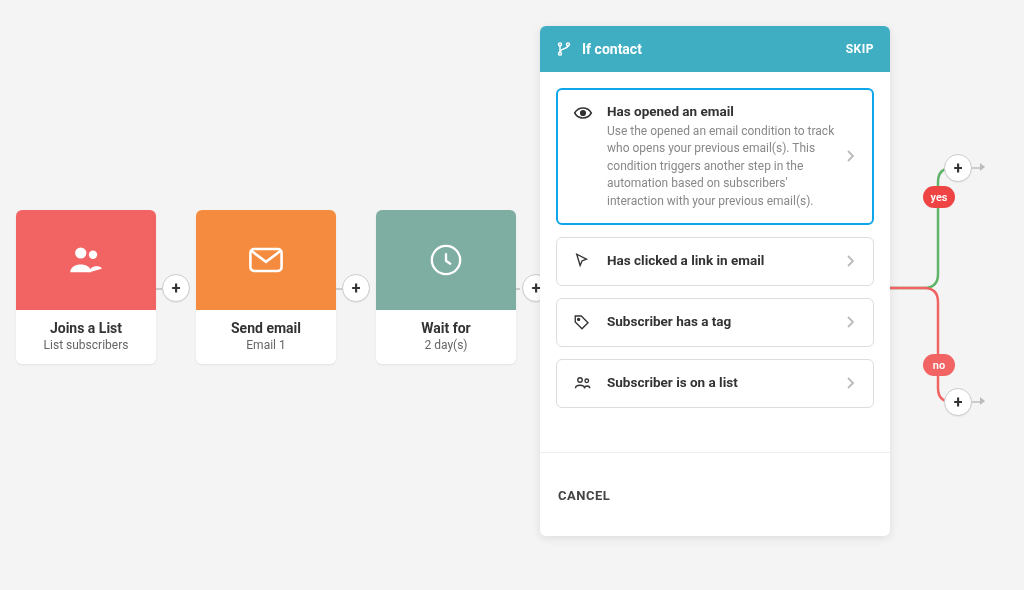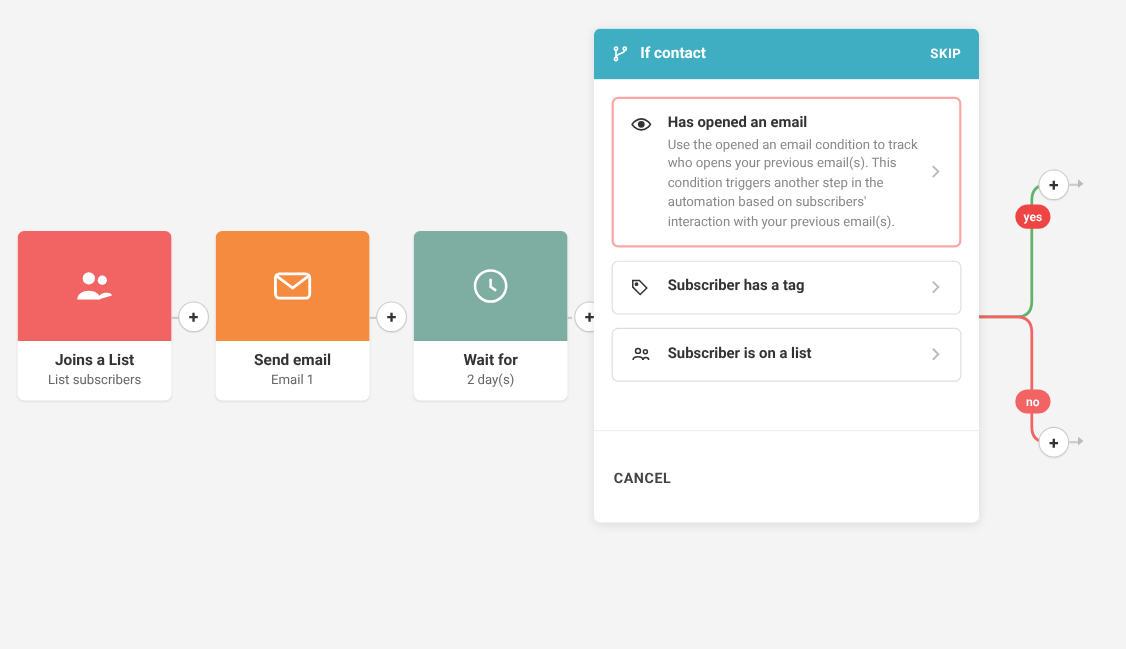--- a/index.html
+++ b/index.html
@@ -133,21 +133,21 @@
     border-radius: 6px;
     margin-bottom: 12px;
     padding: 14px 16px;
     display: grid;
     grid-template-columns: 22px 1fr 10px;
     gap: 12px;
     align-items: flex-start;
     cursor: pointer;
   }
   .opt.selected {
-    border: 2px solid #fca5a5;
+    border: 2px solid #0ea5e9;
     padding: 13px 15px;
   }
   .opt .opt-title {
     font-weight: 700;
     font-size: 13.5px;
     color: #333;
   }
   .opt .opt-desc {
     font-size: 12px;
     color: #888;
@@ -295,20 +295,35 @@
           <div class="opt-title">Has opened an email</div>
           <div class="opt-desc">Use the opened an email condition to track who opens your previous email(s). This condition triggers another step in the automation based on subscribers' interaction with your previous email(s).</div>
         </div>
         <span class="chev">
           <svg width="8" height="12" viewBox="0 0 8 12">
               <path d="M1 1l5 5-5 5" stroke="#bbb" stroke-width="1.8" fill="none"></path>
             </svg>
         </span>
       </div>
 
+      <div class="opt">
+        <span class="icon">
+          <svg width="18" height="18" viewBox="0 0 24 24" fill="none" stroke="#333" stroke-width="1.8">
+            <path d="M5 3l4.5 15 2.5-6 6-2.5z"></path>
+          </svg>
+        </span>
+        <div>
+          <div class="opt-title">Has clicked a link in email</div>
+        </div>
+        <span class="chev">
+          <svg width="8" height="12" viewBox="0 0 8 12">
+              <path d="M1 1l5 5-5 5" stroke="#bbb" stroke-width="1.8" fill="none"></path>
+            </svg>
+        </span>
+      </div>
 
       <div class="opt">
         <span class="icon">
           <svg width="18" height="18" viewBox="0 0 24 24" fill="none" stroke="#333" stroke-width="1.8">
             <path d="M3 12V4h8l9 9-8 8z"></path>
             <circle cx="7.5" cy="8.5" r="1.4" fill="#333"></circle>
           </svg>
         </span>
         <div>
           <div class="opt-title">Subscriber has a tag</div>

